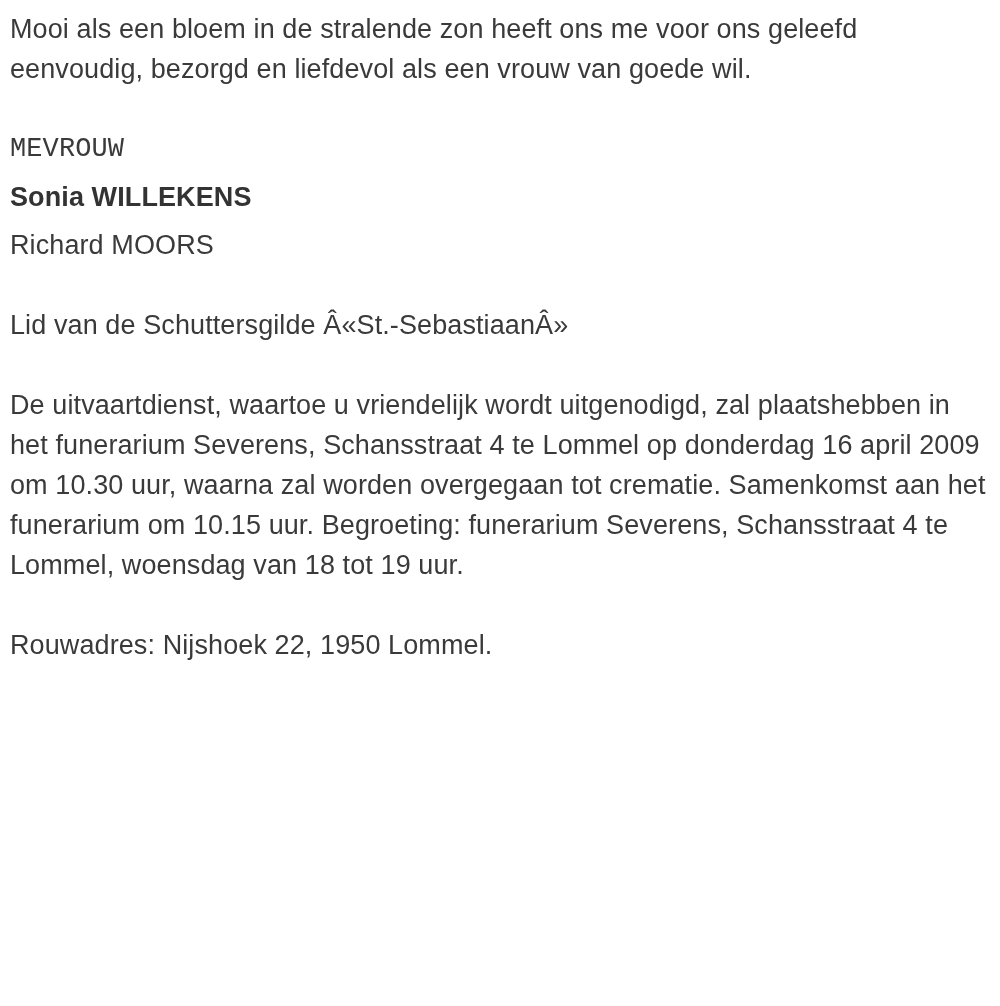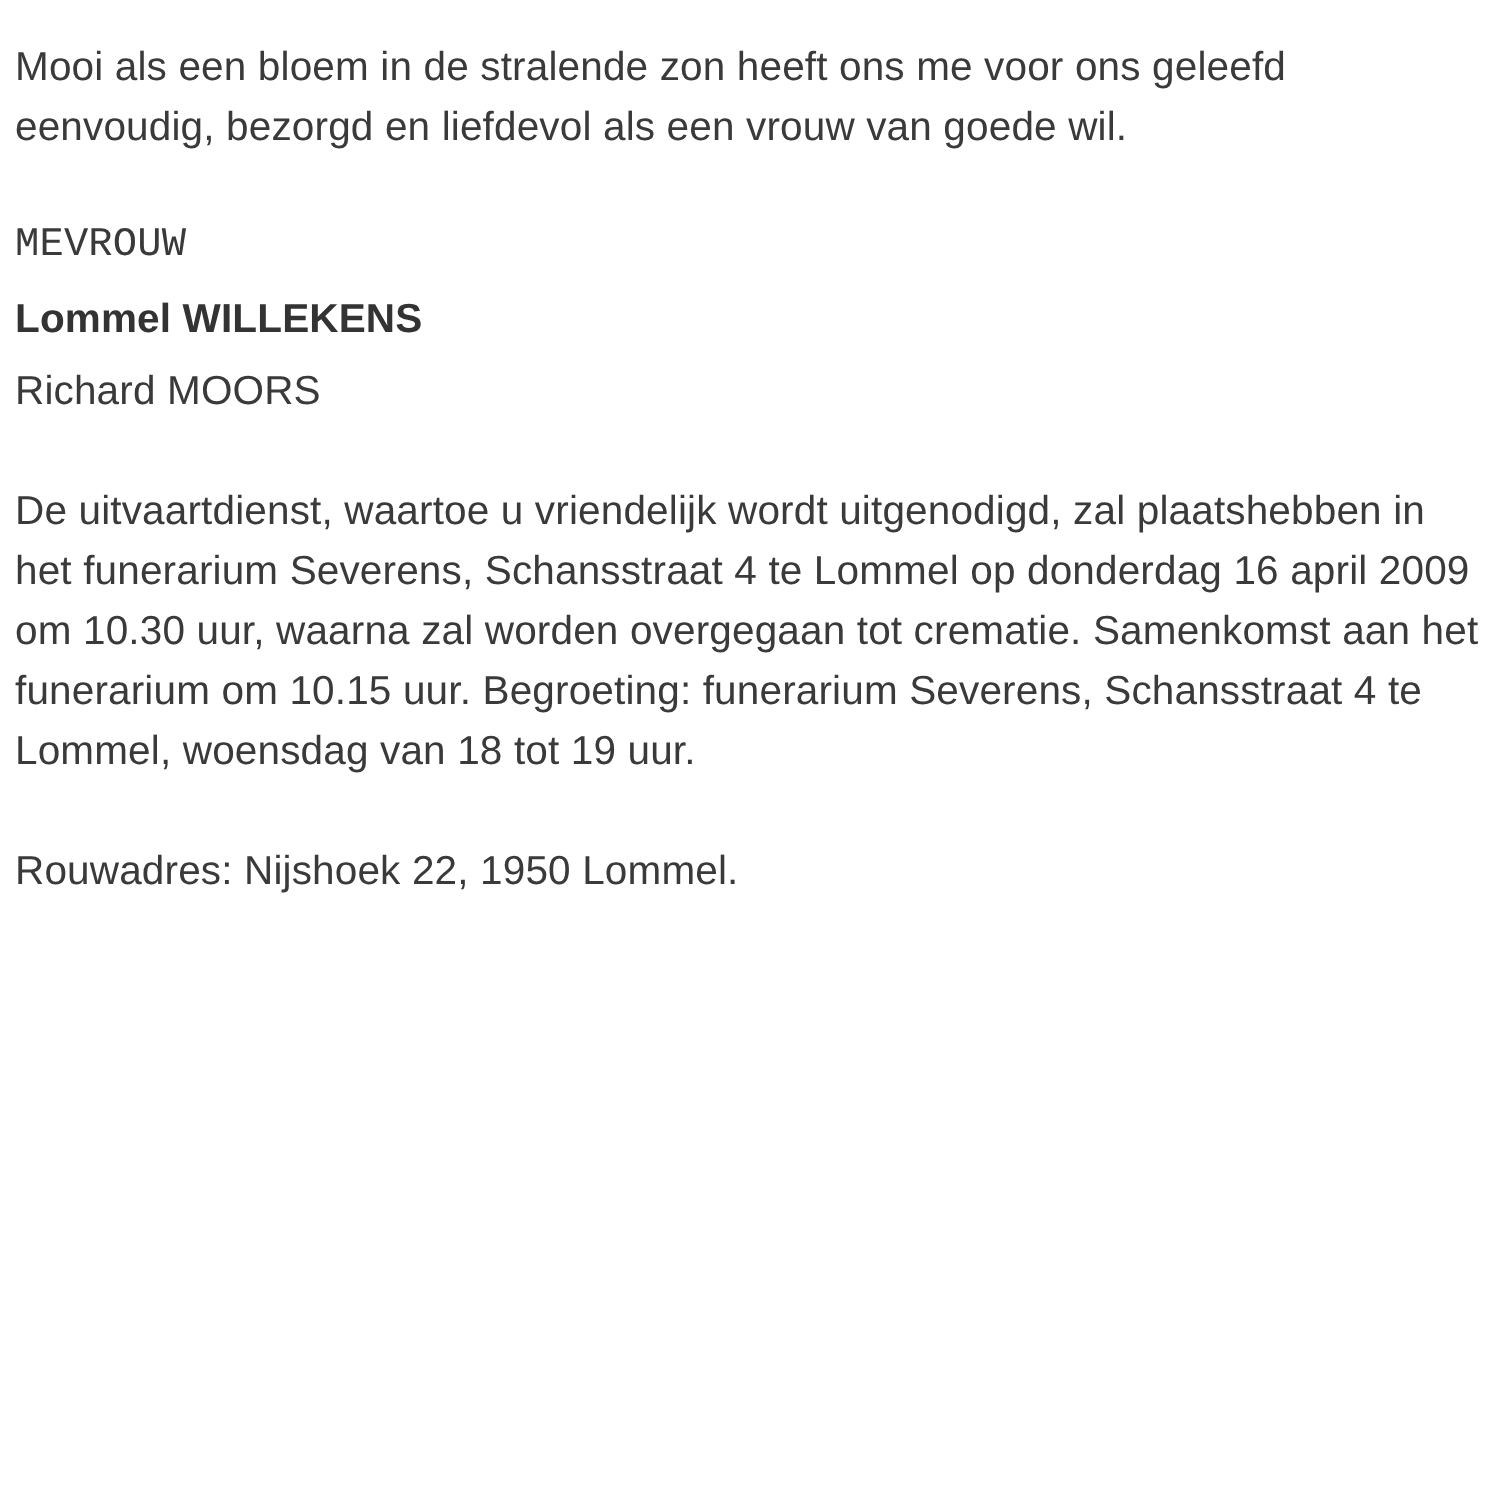--- a/index.html
+++ b/index.html
@@ -21,21 +21,21 @@
     padding: 8px 8px 8px 10px;
     font-size: 27px;
     line-height: 40px;
     letter-spacing: 0.1px;
   }
   .obituary p {
     margin: 40px 0 0 0;
     max-width: 985px;
   }
   .obituary p:first-child {
-    margin-top: 16px;
+    margin-top: 1px;
   }
   .obituary p.tight {
     margin-top: 8px;
   }
   .obituary p.after-intro {
     margin-top: 40px;
     font-family: Liberation Mono, monospace;
   }
   .obituary p.bold {
     font-weight: 700;
@@ -43,24 +43,25 @@
   }
 </style>
 </head>
 <body>
 
 <div class="obituary">
   <p>Mooi als een bloem in de stralende zon heeft ons me voor ons geleefd eenvoudig, bezorgd en liefdevol als een vrouw van goede wil.</p>
 
   <p class="after-intro">MEVROUW</p>
 
-  <p class="tight bold">Lommel WILLEKENS</p>
+  <p class="tight bold">Sonia WILLEKENS</p>
 
 
   <p class="tight">Richard MOORS</p>
 
+  <p>Lid van de Schuttersgilde Â«St.-SebastiaanÂ»</p>
 
 
   <p>De uitvaartdienst, waartoe u vriendelijk wordt uitgenodigd, zal plaatshebben in het funerarium Severens, Schansstraat 4 te Lommel op donderdag 16 april 2009 om 10.30 uur, waarna zal worden overgegaan tot crematie. Samenkomst aan het funerarium om 10.15 uur. Begroeting: funerarium Severens, Schansstraat 4 te Lommel, woensdag van 18 tot 19 uur.</p>
 
   <p>Rouwadres: Nijshoek 22, 1950 Lommel.</p>
 
 </div>
 
 </body></html>

